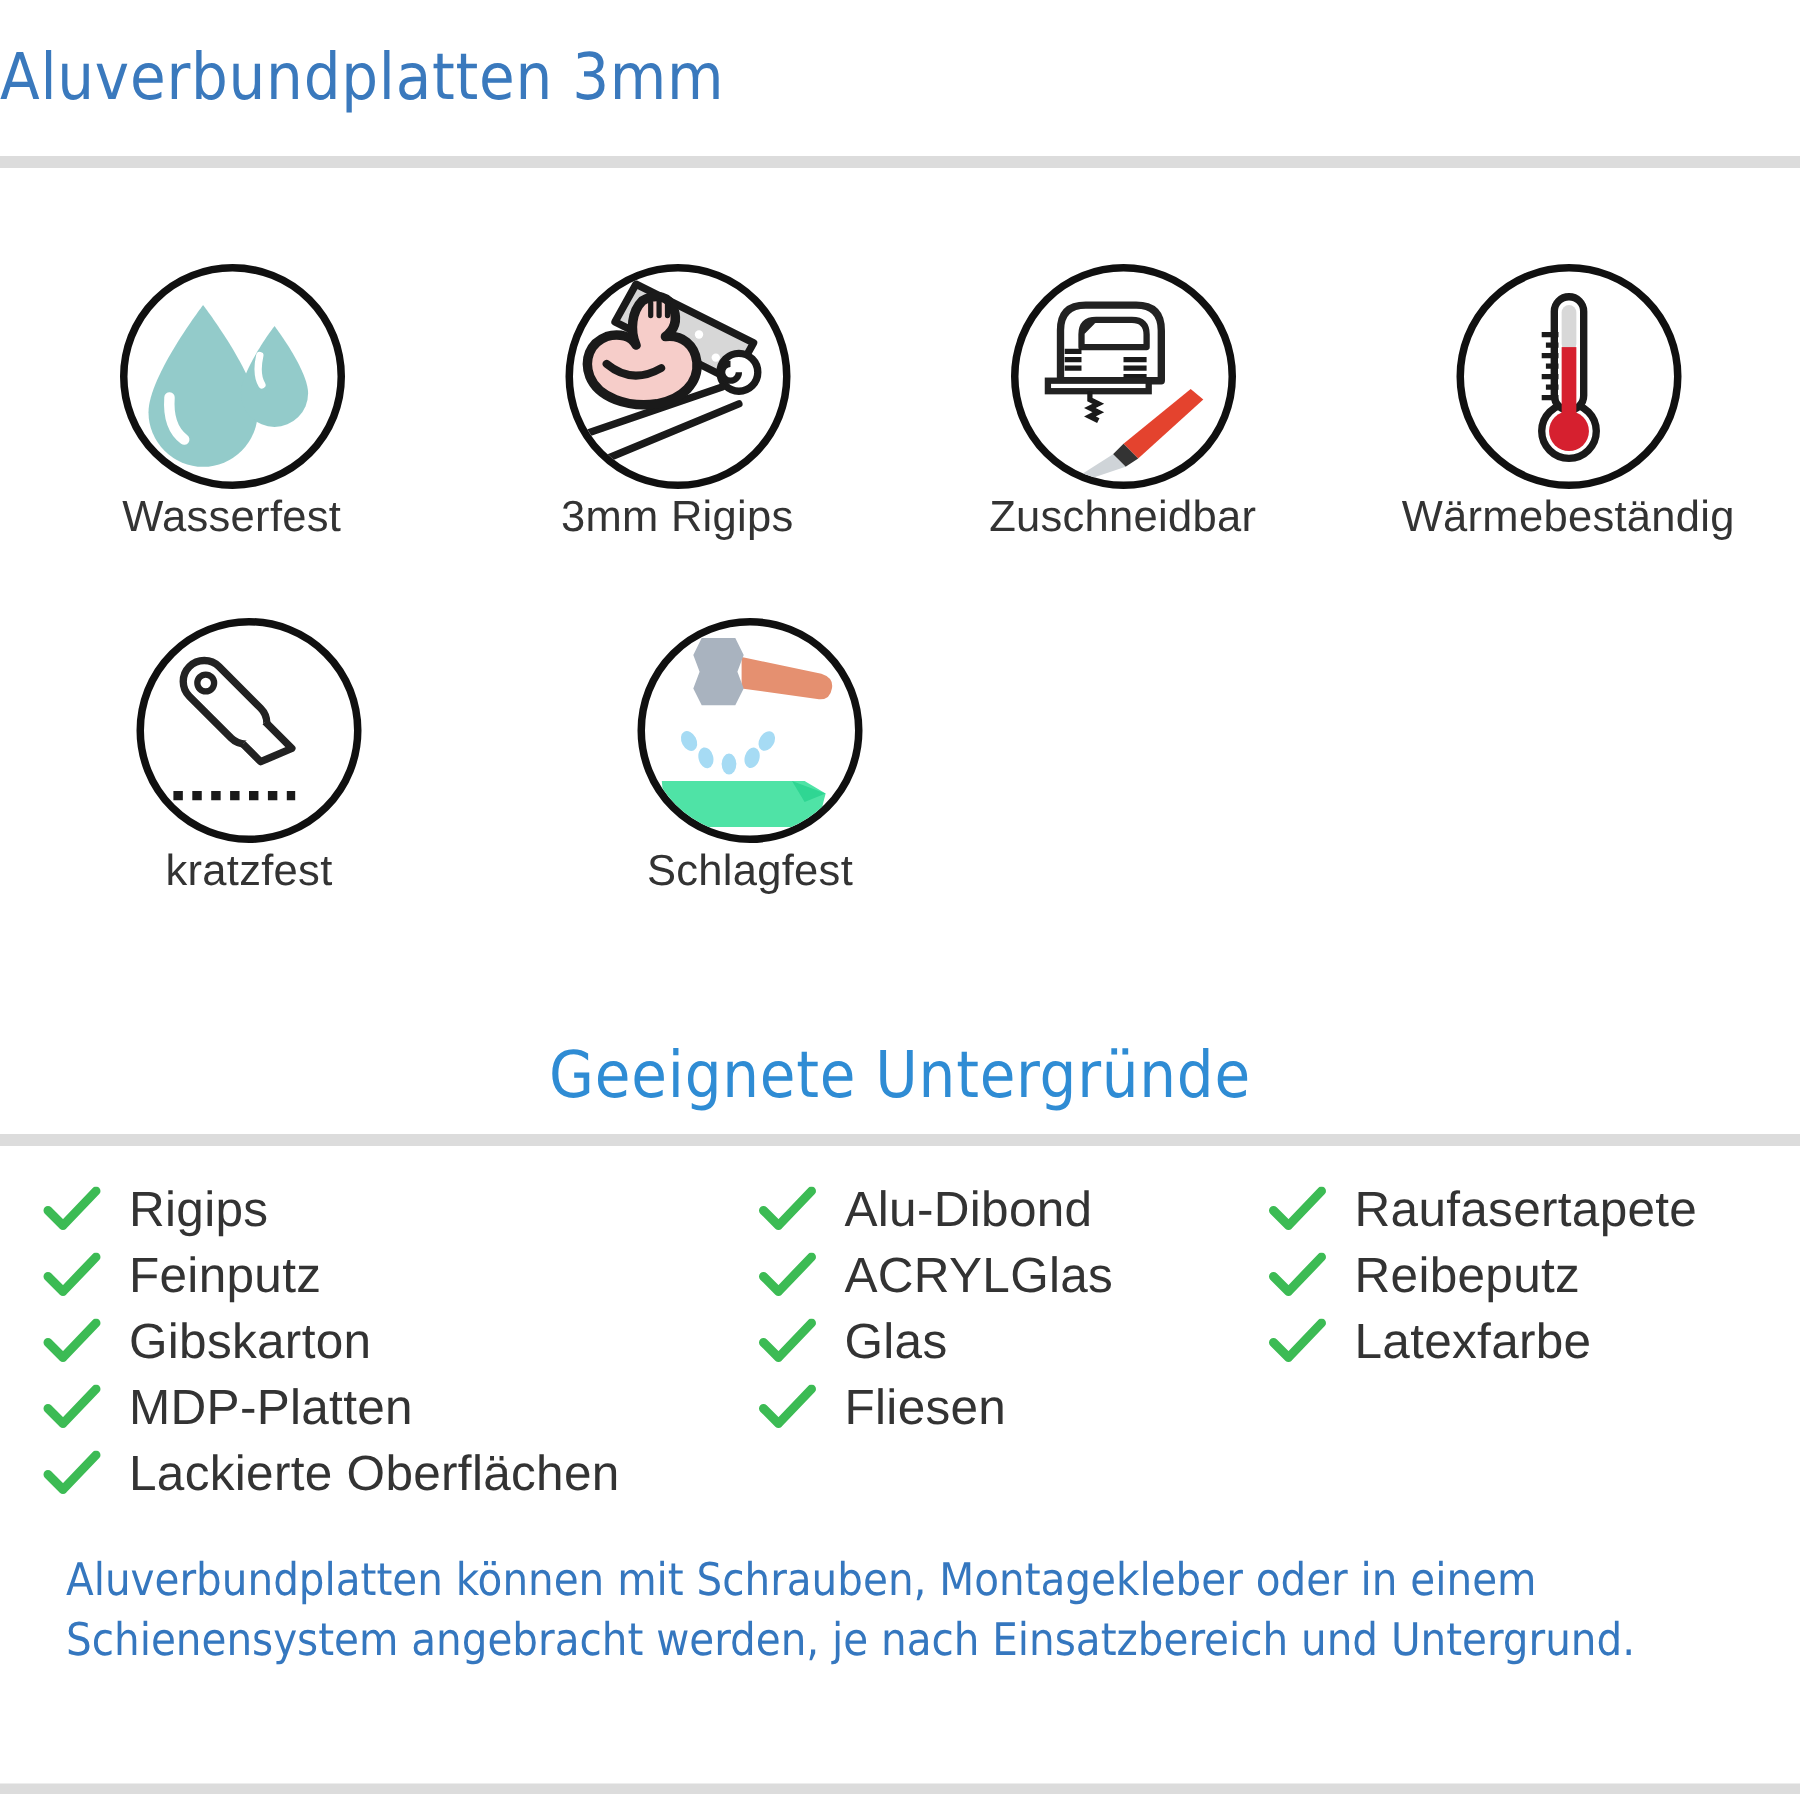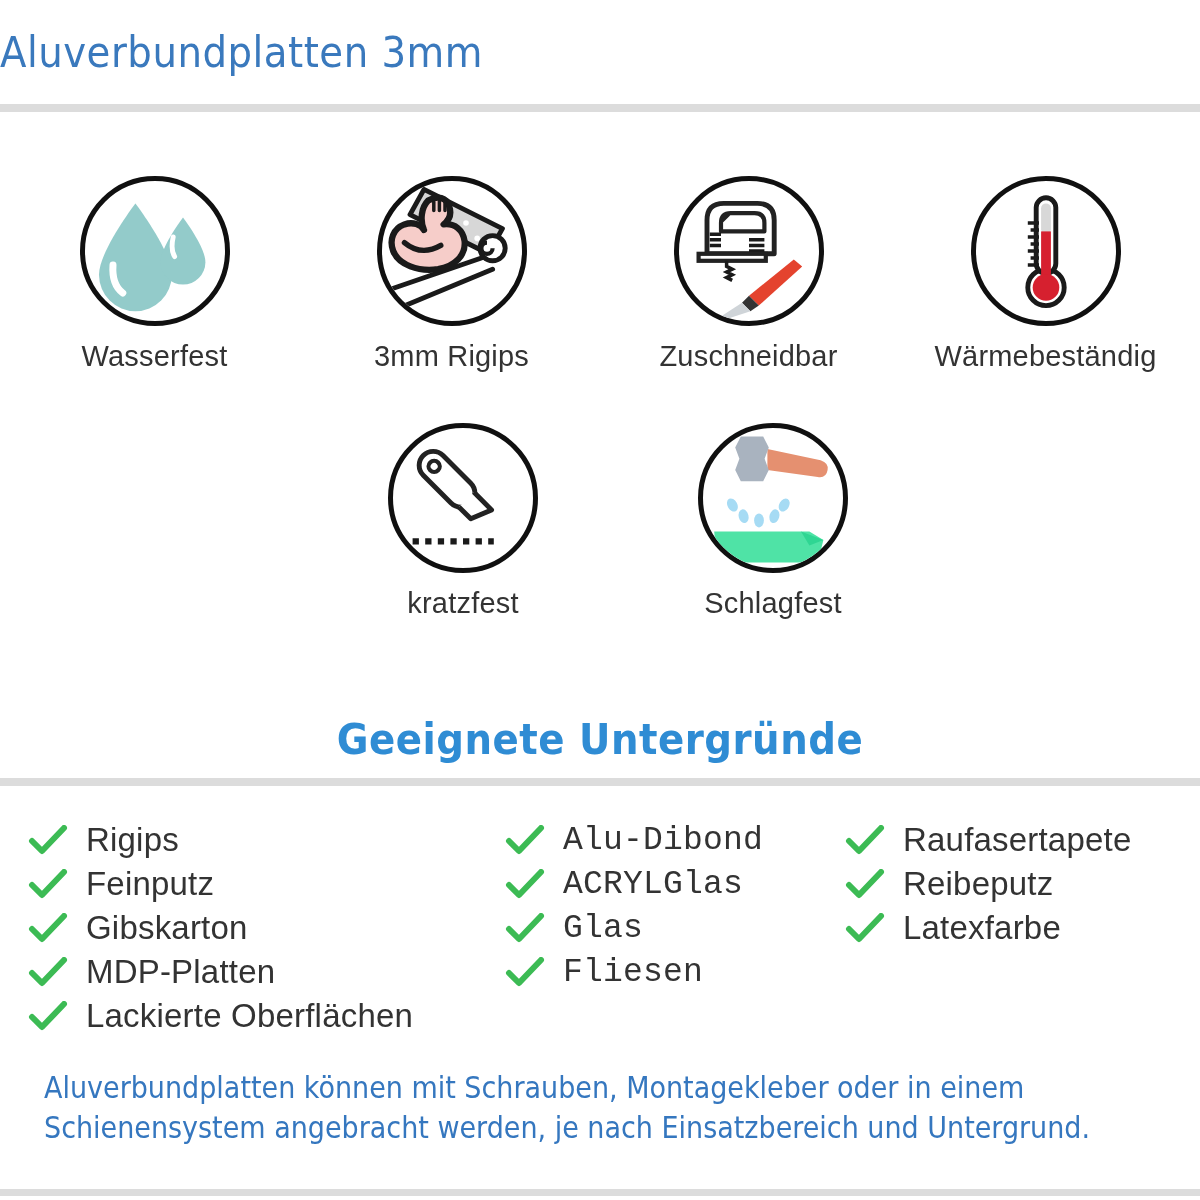--- a/index.html
+++ b/index.html
@@ -33,42 +33,42 @@
   }
   .title-block{height:104px;display:flex;align-items:center;}
   .page-title{
     font-family:"DejaVu Sans",sans-serif;font-stretch:condensed;
     font-size:43px;font-weight:400;color:var(--accent_blue);margin:0;letter-spacing:0.5px;
   }
   .divider{width:100%;height:8px;background:var(--divider_gray);}
   .features-row{display:flex;}
   .features-row.row1{margin-top:64px;padding:0 6px;}
   .features-row.row1 .feature{flex:1;}
-  .features-row.row2{margin-top:50px;justify-content:center;gap:50px;padding-left:36px;}
+  .features-row.row2{margin-top:50px;gap:74px;padding-left:36px;}
   .features-row.row2 .feature{width:260px;}
   .feature{display:flex;flex-direction:column;align-items:center;}
   .icon-circle{
     width:150px;height:150px;border:5px solid #101010;border-radius:50%;
     overflow:hidden;display:flex;align-items:center;justify-content:center;background:#fff;
   }
   .icon-circle svg{width:142px;height:142px;display:block;}
   .feature-label{
-    margin-top:14px;font-size:29px;color:var(--text_dark);letter-spacing:0.2px;
+    margin-top:3px;font-size:29px;color:var(--text_dark);letter-spacing:0.2px;
     font-family:"Liberation Sans",sans-serif;
   }
   .sub-title-block{margin-top:94px;display:flex;justify-content:center;}
   .section-title{
     font-family:"DejaVu Sans",sans-serif;font-stretch:condensed;
-    font-size:43px;font-weight:700;color:var(--heading_blue);margin:0;letter-spacing:0.5px;
+    font-size:43px;font-weight:400;color:var(--heading_blue);margin:0;letter-spacing:0.5px;
   }
   .divider.second{margin-top:14px;}
-  .checklist{display:flex;margin-top:36px;padding-left:28px;}
+  .checklist{display:flex;margin-top:24px;padding-left:28px;}
   .check-col{display:flex;flex-direction:column;}
   .col-1{width:477px;}
-  .col-2{width:340px;font-family:Liberation Mono, monospace;}
+  .col-2{width:340px;}
   .col-3{flex:1;}
   .check-item{display:flex;align-items:center;height:36px;margin-bottom:8px;}
   .check-item svg{width:40px;height:30px;flex-shrink:0;margin-right:18px;}
   .check-mark{stroke:var(--check_green);stroke-width:6;fill:none;stroke-linecap:round;stroke-linejoin:round;}
   .check-label{font-size:33px;color:var(--text_dark);letter-spacing:0.2px;white-space:nowrap;}
   .footer-note{
     margin-top:26px;padding:0 44px;
     font-family:"DejaVu Sans",sans-serif;font-stretch:condensed;
     font-size:30px;line-height:40px;color:var(--footer_blue);
   }

